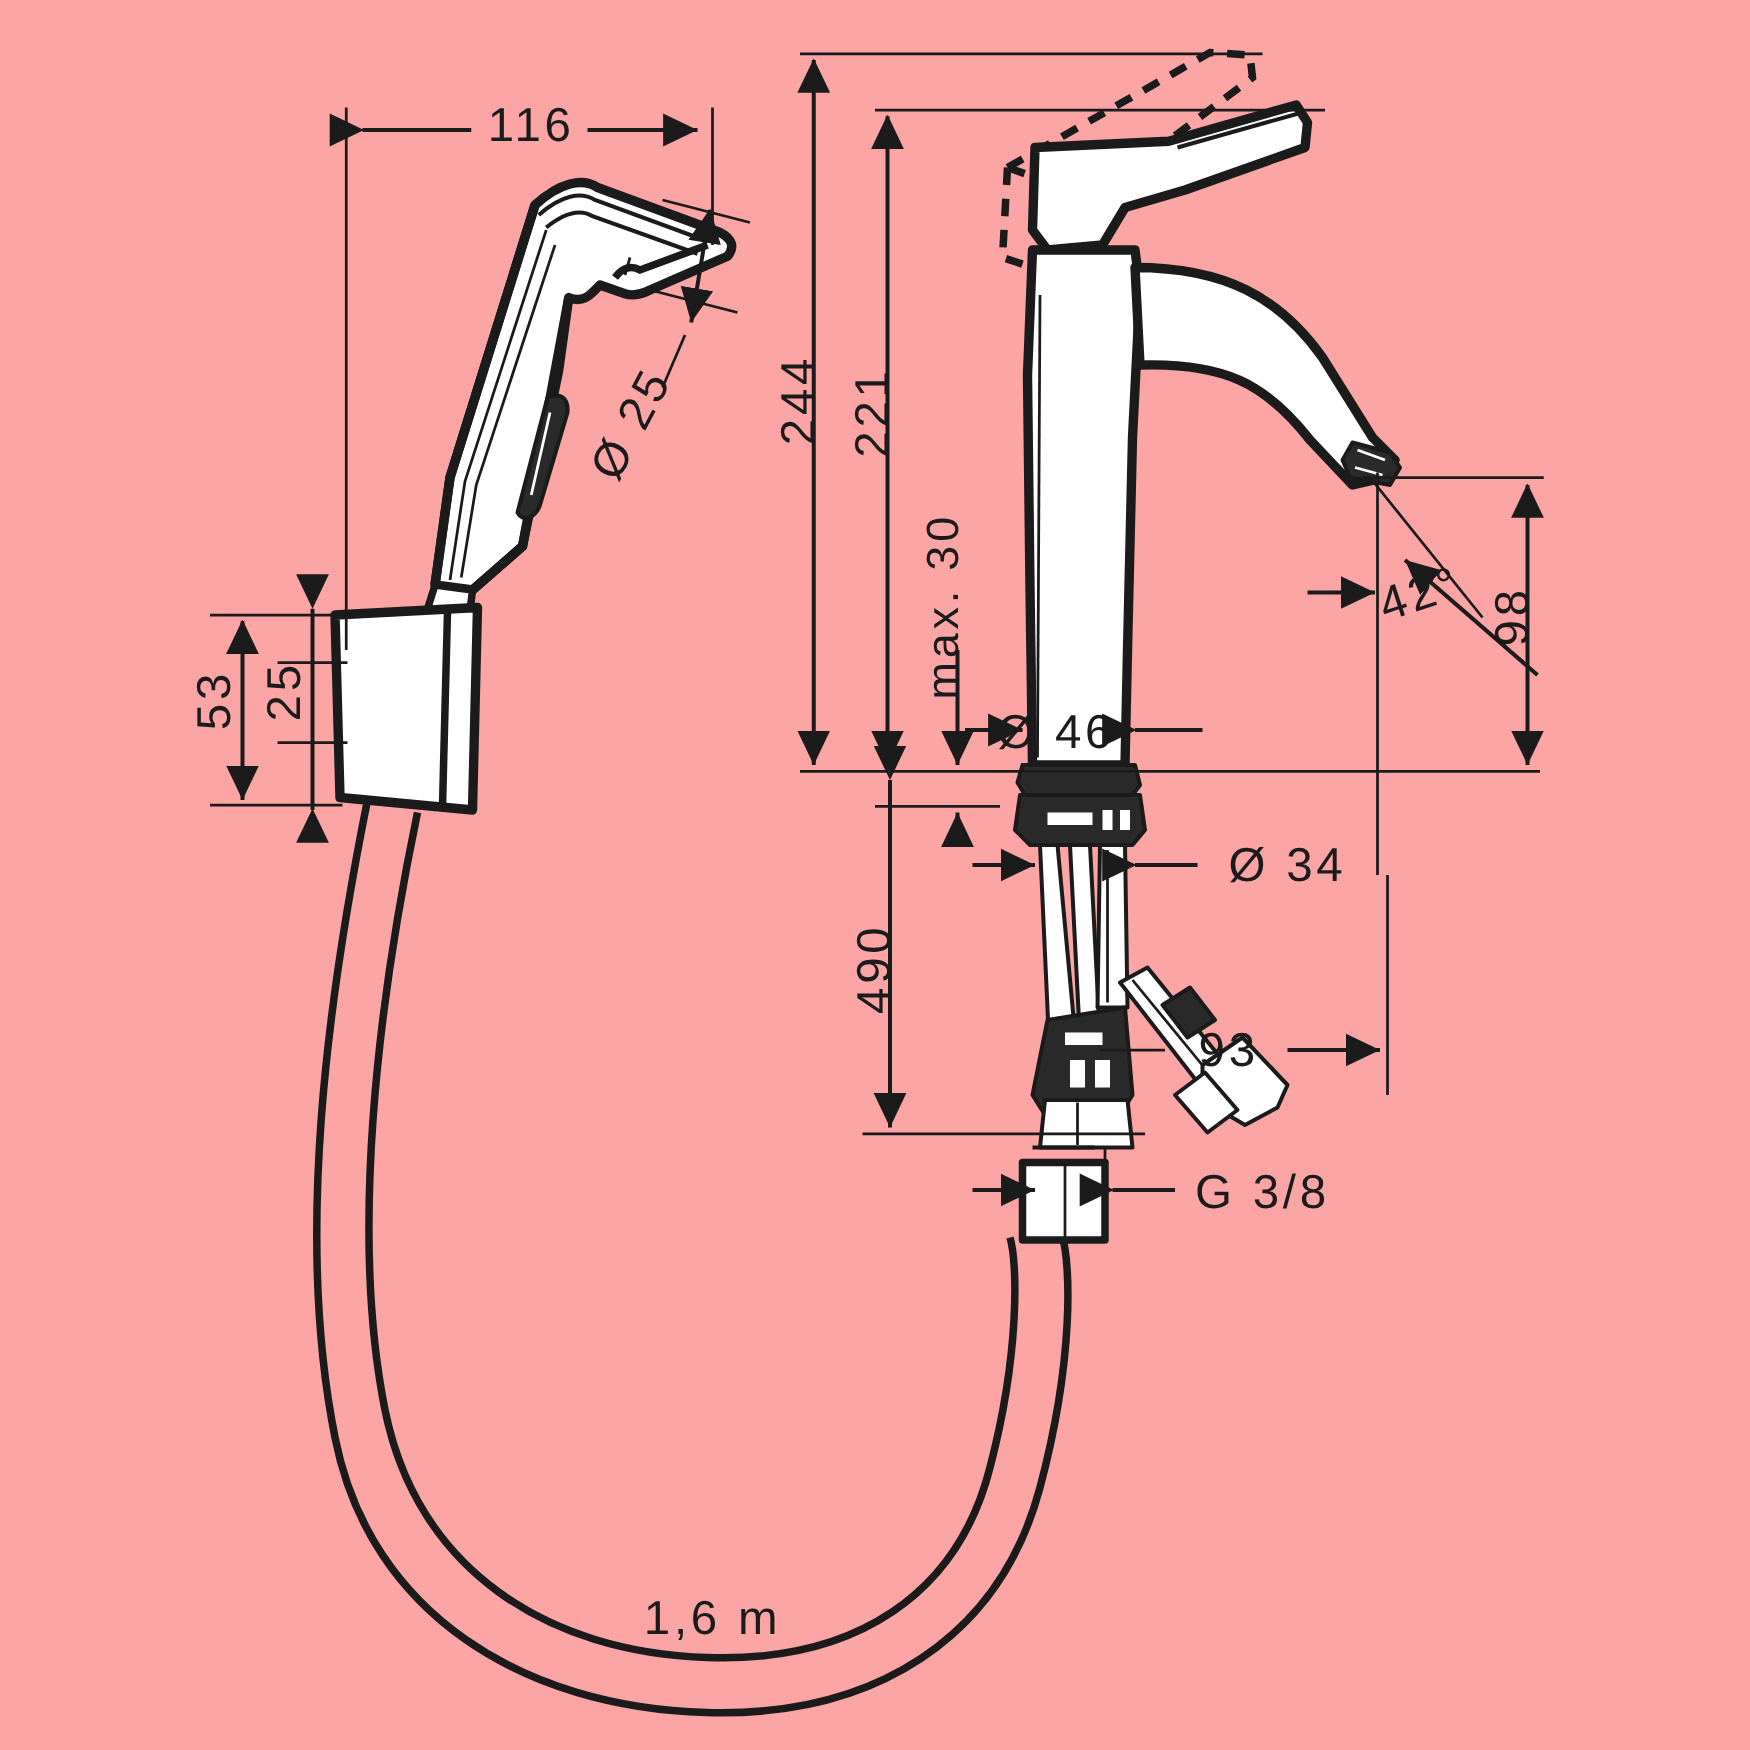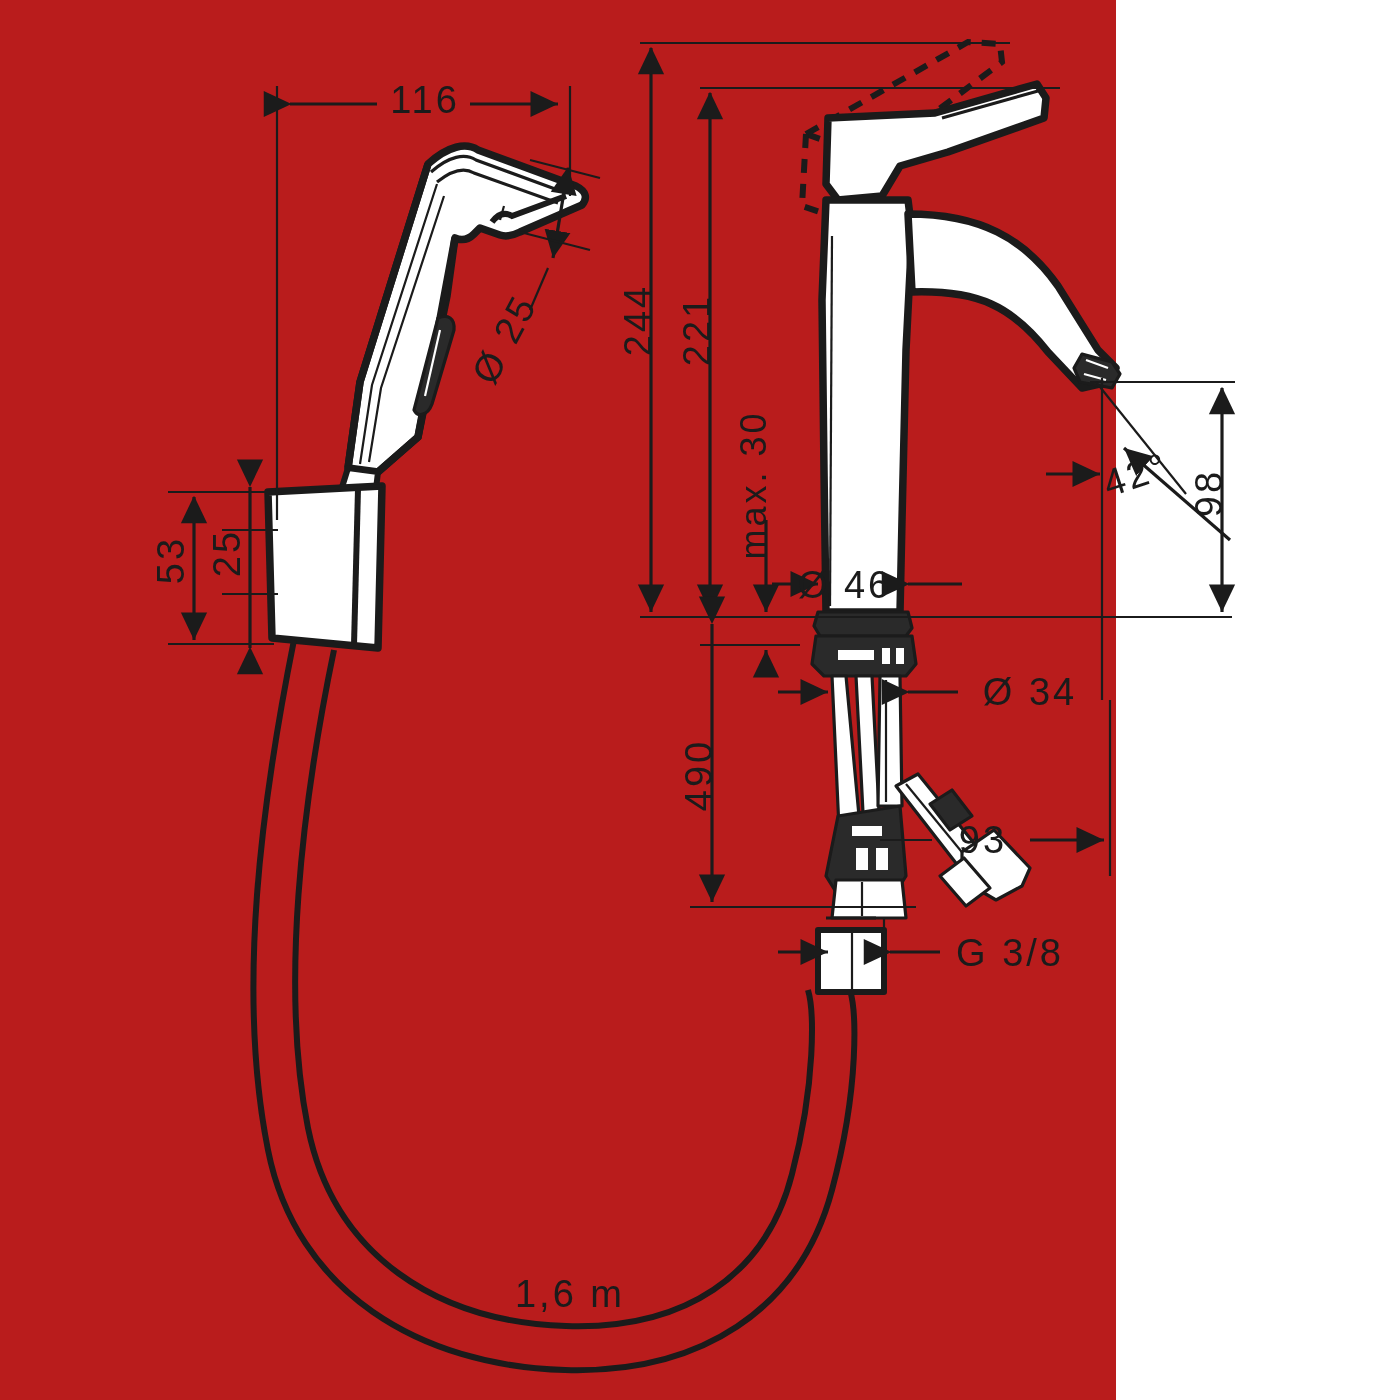--- a/index.html
+++ b/index.html
@@ -1,17 +1,17 @@
 <!DOCTYPE html>
 <html><head>
 <meta charset="utf-8">
 <style>
   html,body{margin:0;padding:0;background:#ffffff;}
   body{width:1400px;height:1400px;overflow:hidden;font-family:"Liberation Sans",sans-serif;}
-  #stage{position:relative;width:1116px;height:1400px;background:#b91c1c;}
+  #stage{position:relative;width:1400px;height:1400px;background:#fca5a5;}
   svg#dwg{position:absolute;left:0;top:0;width:1400px;height:1400px;display:block;}
   .dimtext{font-family:"Liberation Sans",sans-serif;font-size:38px;fill:#1b1b1b;letter-spacing:3px;}
   .dimtext.small{font-size:36px;}
   .ln{stroke:#1b1b1b;fill:none;}
   .part{stroke:#1b1b1b;fill:#ffffff;stroke-linejoin:round;stroke-linecap:round;}
   .partfill{stroke:#1b1b1b;fill:#2a2a2a;stroke-linejoin:round;}
   .thin{stroke-width:2.2;}
   .med{stroke-width:3.2;}
   .thick{stroke-width:6;}
   .thicker{stroke-width:7.5;}

